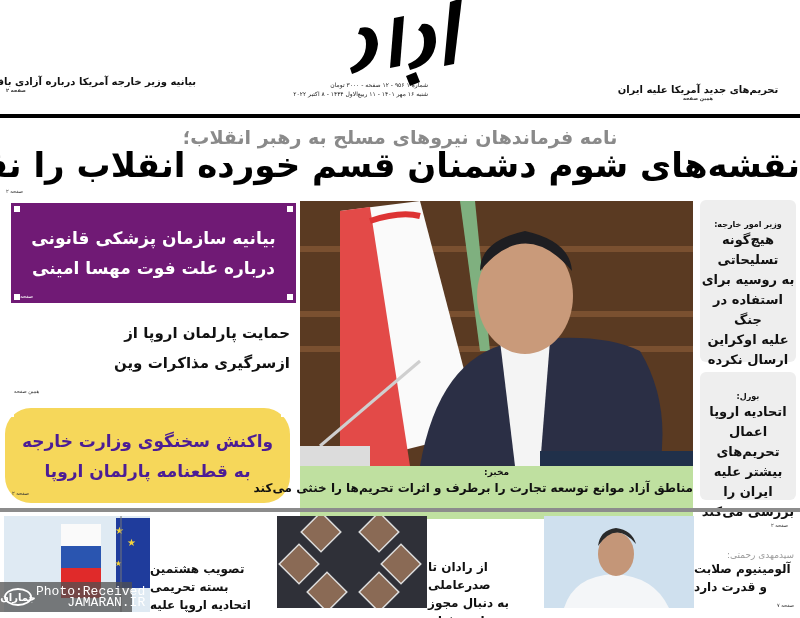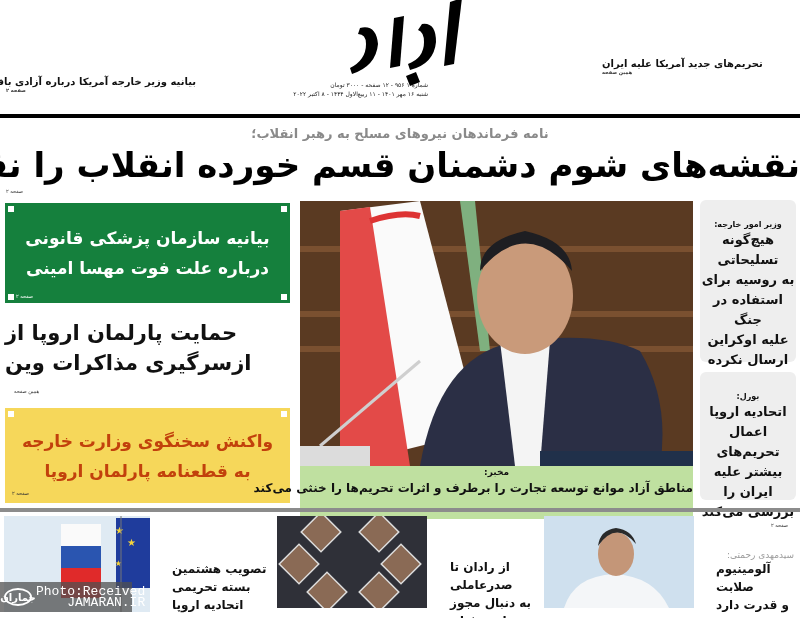--- a/index.html
+++ b/index.html
@@ -5,35 +5,35 @@
   * { box-sizing: border-box; margin: 0; padding: 0; }
   html, body { width: 800px; height: 618px; overflow: hidden; background: #ffffff; }
   body { font-family: "DejaVu Sans", sans-serif; color: #111; position: relative; direction: rtl; }
   .abs { position: absolute; }
 
   
   .logo { left: 350px; top: -6px; width: 120px; height: 100px; }
   .issue-info { left: 288px; top: 80px; width: 140px; font-size: 6px; line-height: 9px; text-align: right; color: #222; white-space: nowrap; direction: rtl; }
   .side-head { font-weight: bold; font-size: 10px; white-space: nowrap; }
   .side-head.left { left: 6px; top: 76px; width: 190px; text-align: right; }
-  .side-head.right { left: 602px; top: 58px; width: 192px; text-align: left; }
+  .side-head.right { left: 602px; top: 84px; width: 192px; text-align: center; }
   .tiny { font-size: 5px; color: #333; white-space: nowrap; }
   .rule { left: 0; top: 114px; width: 800px; height: 4px; background: #000; }
 
   
-  .kicker { left: 0; top: 126px; width: 800px; text-align: center; font-size: 13px; font-weight: bold; color: #8a8a8a; }
+  .kicker { left: 0; top: 126px; width: 800px; text-align: center; font-size: 19px; font-weight: bold; color: #8a8a8a; }
   .headline { left: 0; top: 145px; width: 800px; text-align: center; font-size: 34px; font-weight: bold; letter-spacing: -1px; color: #000; white-space: nowrap; line-height: 40px; }
   .pg-main { left: 6px; top: 188px; }
 
   
   .box { display: flex; flex-direction: column; align-items: center; justify-content: center; text-align: center; font-weight: bold; }
-  .box.red { left: 5px; top: 203px; width: 285px; height: 100px; background: #15803d; color: #fff; font-size: 17px; line-height: 30px; }
-  .box.yellow { left: 5px; top: 408px; width: 285px; height: 95px; background: #f6d75a; color: #c2410c; font-size: 17px; line-height: 30px; }
+  .box.red { left: 11px; top: 203px; width: 285px; height: 100px; background: #701a75; color: #fff; font-size: 17px; line-height: 30px; }
+  .box.yellow { left: 5px; top: 408px; width: 285px; height: 95px; background: #f6d75a; color: #4c1d95; font-size: 17px; line-height: 30px; border-radius: 26px; }
   .box .corner { position: absolute; width: 6px; height: 6px; background: #fff; }
-  .white-story { left: 5px; top: 318px; width: 285px; text-align: left; font-size: 21px; font-weight: bold; line-height: 30px; }
+  .white-story { left: 5px; top: 318px; width: 285px; text-align: right; font-size: 15px; font-weight: bold; line-height: 30px; }
   .pg-red { left: 16px; top: 293px; color: #fff; }
   .pg-white { left: 14px; top: 388px; }
   .pg-yellow { left: 12px; top: 490px; }
 
   
   .photo { left: 300px; top: 201px; width: 393px; height: 265px; overflow: hidden; background: #5a3a22; }
   .photo .shelf { position: absolute; left: 0; width: 100%; height: 6px; background: #7a5030; }
   .caption { left: 300px; top: 466px; width: 393px; height: 53px; background: #bfe0a0; text-align: center; font-weight: bold; }
   .caption .cap-kicker { font-size: 9px; line-height: 13px; }
   .caption .cap-title { font-size: 12px; line-height: 18px; white-space: nowrap; padding-left: 32px; }
@@ -42,21 +42,21 @@
   .rbox { left: 700px; width: 96px; background: #eeeeee; border-radius: 6px; text-align: center; font-weight: bold; padding-top: 19px; }
   .rbox .rk { font-size: 8px; line-height: 11px; }
   .rbox .rt { font-size: 13px; line-height: 20px; }
   .rbox .rp { font-size: 5px; color: #333; font-weight: normal; text-align: right; padding-right: 8px; }
   .rbox1 { top: 200px; height: 162px; }
   .rbox2 { top: 372px; height: 128px; }
 
   .bottom-rule { left: 0; top: 508px; width: 800px; height: 4px; background: #8c8c8c; }
 
   
-  .bstory { top: 514px; height: 98px; padding-left: 22px; }
+  .bstory { top: 514px; height: 98px; }
   .bstory .bt { font-size: 12px; font-weight: bold; line-height: 18px; text-align: left; }
   .bstory .bk { font-size: 9px; color: #9a9a9a; text-align: right; }
   .bstory .bp { font-size: 5px; color: #333; text-align: right; margin-top: 6px; }
 
   .watermark { left: 0; top: 582px; width: 132px; height: 30px; background: rgba(80,80,80,0.75); color: #fff; display: flex; align-items: center; direction: ltr; }
   .watermark .wlogo { width: 28px; height: 18px; border-radius: 50%; border: 2px solid #fff; margin-left: 4px; margin-right: 4px; display: flex; align-items: center; justify-content: center; font-size: 10px; font-weight: bold; }
   .watermark .wtext { font-family: Liberation Mono, monospace; font-size: 13px; line-height: 11px; text-align: right; }
 </style>
 </head>
 <body>

